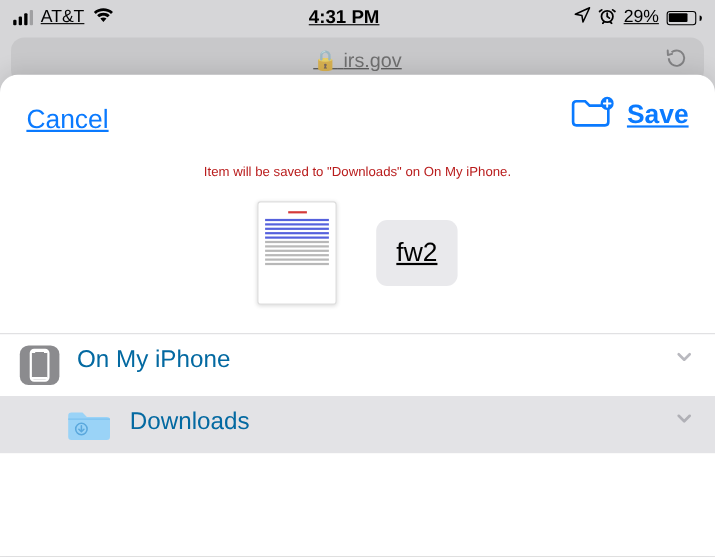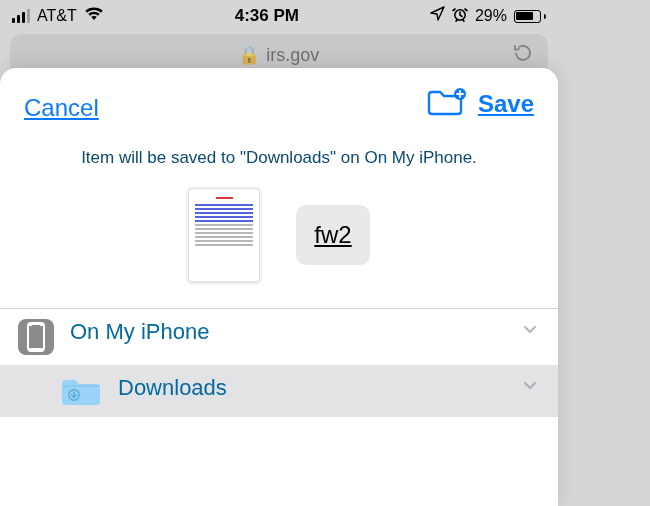--- a/index.html
+++ b/index.html
@@ -1,17 +1,17 @@
 <!DOCTYPE html>
 <html><head>
 <meta charset="utf-8">
 <style>
   * { box-sizing: border-box; margin: 0; padding: 0; font-family: -apple-system, "Helvetica Neue", Arial, sans-serif; }
   html, body { width: 650px; height: 506px; overflow: hidden; background: #d6d6d8; }
-  .screen { position: relative; width: 558px; height: 506px; background: #d6d6d8; }
+  .screen { position: relative; width: 650px; height: 506px; background: #d6d6d8; text-decoration: underline; }
 
   
   .status-bar { display: flex; align-items: center; justify-content: space-between; height: 30px; padding: 2px 12px 0; font-size: 17px; font-weight: 600; color: #000; }
   .status-left, .status-right { display: flex; align-items: center; gap: 7px; }
   .status-center { font-weight: 600; }
 
   .signal { display: flex; align-items: flex-end; gap: 2px; height: 14px; }
   .signal span { width: 3px; background: #000; border-radius: 1px; }
   .signal span:nth-child(1){height:5px;}
   .signal span:nth-child(2){height:8px;}
@@ -30,21 +30,21 @@
   .safari-bg .reload { position:absolute; right:14px; top:8px; opacity:0.55; }
 
   
   .sheet { position: absolute; left: 0; right: 0; bottom: 0; top: 68px; background: #fff; border-radius: 16px 16px 0 0; box-shadow: 0 -2px 20px rgba(0,0,0,0.12); display:flex; flex-direction:column;}
   .sheet-header { display:flex; align-items:flex-end; justify-content:space-between; padding: 18px 24px 8px; }
   .link { color: #0a7aff; font-size: 24px; text-decoration: underline; font-weight: 400; }
   .link.save { font-weight: 600; }
   .header-right { display:flex; align-items:center; gap: 12px; }
   .folder-plus { color:#0a7aff; }
 
-  .message { text-align:center; font-size: 17px; color:#0c4a6e; padding: 18px 20px 10px; }
+  .message { text-align:center; font-size: 12px; color:#b91c1c; padding: 18px 20px 10px; }
 
   .preview-row { display:flex; align-items:center; justify-content:center; gap: 36px; padding: 10px 0 26px; }
   .doc-thumb { width: 72px; height: 94px; background:#fff; border:1px solid #ddd; border-radius: 3px; box-shadow: 0 1px 4px rgba(0,0,0,0.15); padding: 8px 6px; display:flex; flex-direction:column; gap:2px; }
   .doc-thumb .tline { height:2px; background:#d43a3a; width:30%; align-self:center; margin-bottom:3px;}
   .doc-thumb .dline { height:2px; background:#2a3ad4; width:100%; opacity:0.8;}
   .doc-thumb .gline { height:2px; background:#888; width:100%; opacity:0.6;}
 
   .name-chip { background:#e9e9ec; border-radius: 10px; padding: 16px 18px; font-size: 24px; color:#000; text-decoration: underline; font-weight:500;}
 
   .divider { height:1px; background:#d4d4d8; }
@@ -73,21 +73,21 @@
           <span></span>
           <span></span>
       </div>
       <span class="carrier">AT&amp;T</span>
       <span>
         <svg width="20" height="15" viewBox="0 0 20 15">
             <path d="M10 14 L7.2 10.8 C8.8 9.6 11.2 9.6 12.8 10.8 Z M4.3 7.8 C7.5 5 12.5 5 15.7 7.8 L13.9 9.7 C11.7 7.8 8.3 7.8 6.1 9.7 Z M1.3 4.8 C6 0.4 14 0.4 18.7 4.8 L16.9 6.7 C13.1 3.2 6.9 3.2 3.1 6.7 Z" fill="#000"></path>
           </svg>
       </span>
     </div>
-    <div class="status-center">4:36 PM</div>
+    <div class="status-center">4:31 PM</div>
     <div class="status-right">
       <span>
         <svg width="15" height="15" viewBox="0 0 15 15">
             <path d="M1 7 L14 1 L8 14 L7 8 Z" fill="none" stroke="#000" stroke-width="1.4" stroke-linejoin="round"></path>
           </svg>
       </span>
       <span>
         <svg width="16" height="16" viewBox="0 0 16 16">
             <circle cx="8" cy="9" r="5.2" fill="none" stroke="#000" stroke-width="1.6"></circle>
             <path d="M8 6 V9 L10 10.5" stroke="#000" stroke-width="1.6" fill="none" stroke-linecap="round"></path>

